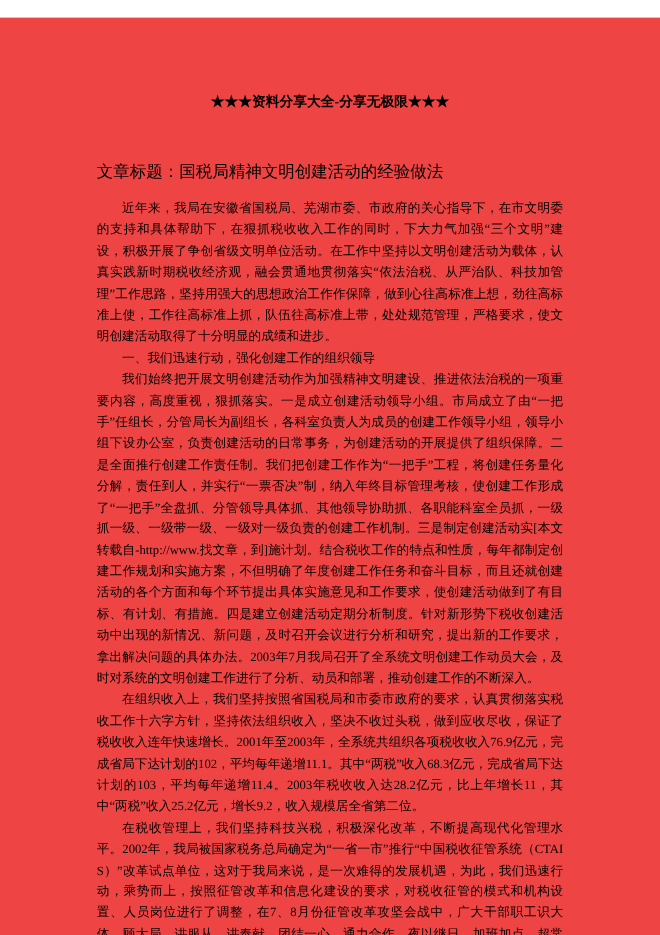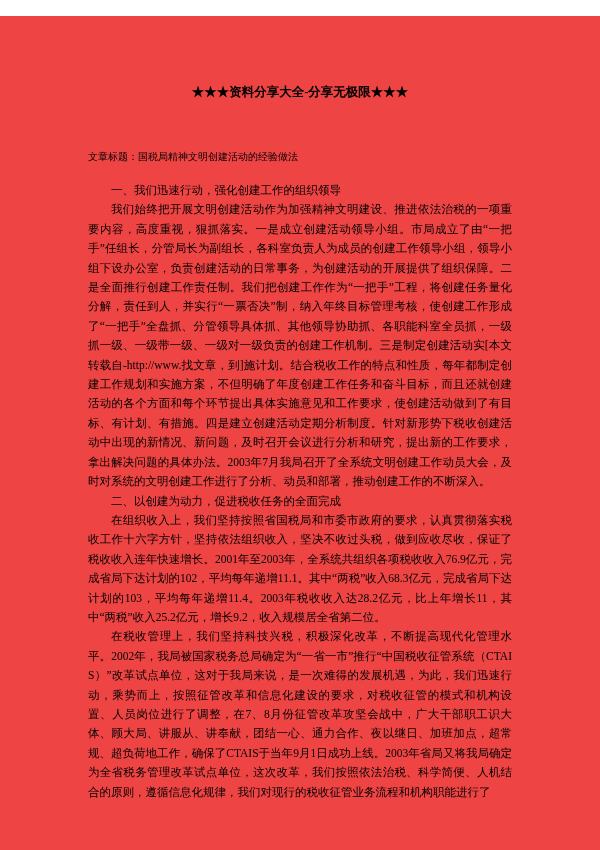--- a/index.html
+++ b/index.html
@@ -21,21 +21,21 @@
   }
   .banner {
     text-align: center;
     font-weight: bold;
     font-size: 12.5px;
     line-height: 16px;
     margin: 0 0 49px 0;
     white-space: nowrap;
   }
   .article-title {
-    font-size: 10px;
+    font-size: 15px;
     line-height: 16px;
     margin: 0 0 16px 0;
   }
   .body p {
     font-size: 11.5px;
     line-height: 19.4px;
     text-align: justify;
     text-indent: 2em;
     margin: 0;
     word-break: break-all;
@@ -43,19 +43,19 @@
 </style>
 </head>
 <body>
 
 <div class="page">
   <div class="banner">★★★资料分享大全-分享无极限★★★</div>
 
   <div class="article-title">文章标题：国税局精神文明创建活动的经验做法</div>
 
   <div class="body">
+    <p>近年来，我局在安徽省国税局、芜湖市委、市政府的关心指导下，在市文明委的支持和具体帮助下，在狠抓税收收入工作的同时，下大力气加强“三个文明”建设，积极开展了争创省级文明单位活动。在工作中坚持以文明创建活动为载体，认真实践新时期税收经济观，融会贯通地贯彻落实“依法治税、从严治队、科技加管理”工作思路，坚持用强大的思想政治工作作保障，做到心往高标准上想，劲往高标准上使，工作往高标准上抓，队伍往高标准上带，处处规范管理，严格要求，使文明创建活动取得了十分明显的成绩和进步。</p>
     <p>一、我们迅速行动，强化创建工作的组织领导</p>
     <p>我们始终把开展文明创建活动作为加强精神文明建设、推进依法治税的一项重要内容，高度重视，狠抓落实。一是成立创建活动领导小组。市局成立了由“一把手”任组长，分管局长为副组长，各科室负责人为成员的创建工作领导小组，领导小组下设办公室，负责创建活动的日常事务，为创建活动的开展提供了组织保障。二是全面推行创建工作责任制。我们把创建工作作为“一把手”工程，将创建任务量化分解，责任到人，并实行“一票否决”制，纳入年终目标管理考核，使创建工作形成了“一把手”全盘抓、分管领导具体抓、其他领导协助抓、各职能科室全员抓，一级抓一级、一级带一级、一级对一级负责的创建工作机制。三是制定创建活动实[本文转载自-http://www.找文章，到]施计划。结合税收工作的特点和性质，每年都制定创建工作规划和实施方案，不但明确了年度创建工作任务和奋斗目标，而且还就创建活动的各个方面和每个环节提出具体实施意见和工作要求，使创建活动做到了有目标、有计划、有措施。四是建立创建活动定期分析制度。针对新形势下税收创建活动中出现的新情况、新问题，及时召开会议进行分析和研究，提出新的工作要求，拿出解决问题的具体办法。2003年7月我局召开了全系统文明创建工作动员大会，及时对系统的文明创建工作进行了分析、动员和部署，推动创建工作的不断深入。</p>
-    <p>二、以创建为动力，促进税收任务的全面完成</p>
     <p>在组织收入上，我们坚持按照省国税局和市委市政府的要求，认真贯彻落实税收工作十六字方针，坚持依法组织收入，坚决不收过头税，做到应收尽收，保证了税收收入连年快速增长。2001年至2003年，全系统共组织各项税收收入76.9亿元，完成省局下达计划的102，平均每年递增11.1。其中“两税”收入68.3亿元，完成省局下达计划的103，平均每年递增11.4。2003年税收收入达28.2亿元，比上年增长11，其中“两税”收入25.2亿元，增长9.2，收入规模居全省第二位。</p>
     <p>在税收管理上，我们坚持科技兴税，积极深化改革，不断提高现代化管理水平。2002年，我局被国家税务总局确定为“一省一市”推行“中国税收征管系统（CTAIS）”改革试点单位，这对于我局来说，是一次难得的发展机遇，为此，我们迅速行动，乘势而上，按照征管改革和信息化建设的要求，对税收征管的模式和机构设置、人员岗位进行了调整，在7、8月份征管改革攻坚会战中，广大干部职工识大体、顾大局、讲服从、讲奉献，团结一心、通力合作、夜以继日、加班加点，超常规、超负荷地工作，确保了CTAIS于当年9月1日成功上线。2003年省局又将我局确定为全省税务管理改革试点单位，这次改革，我们按照依法治税、科学简便、人机结合的原则，遵循信息化规律，我们对现行的税收征管业务流程和机构职能进行了</p>
   </div>
 </div>
 
 </body></html>

